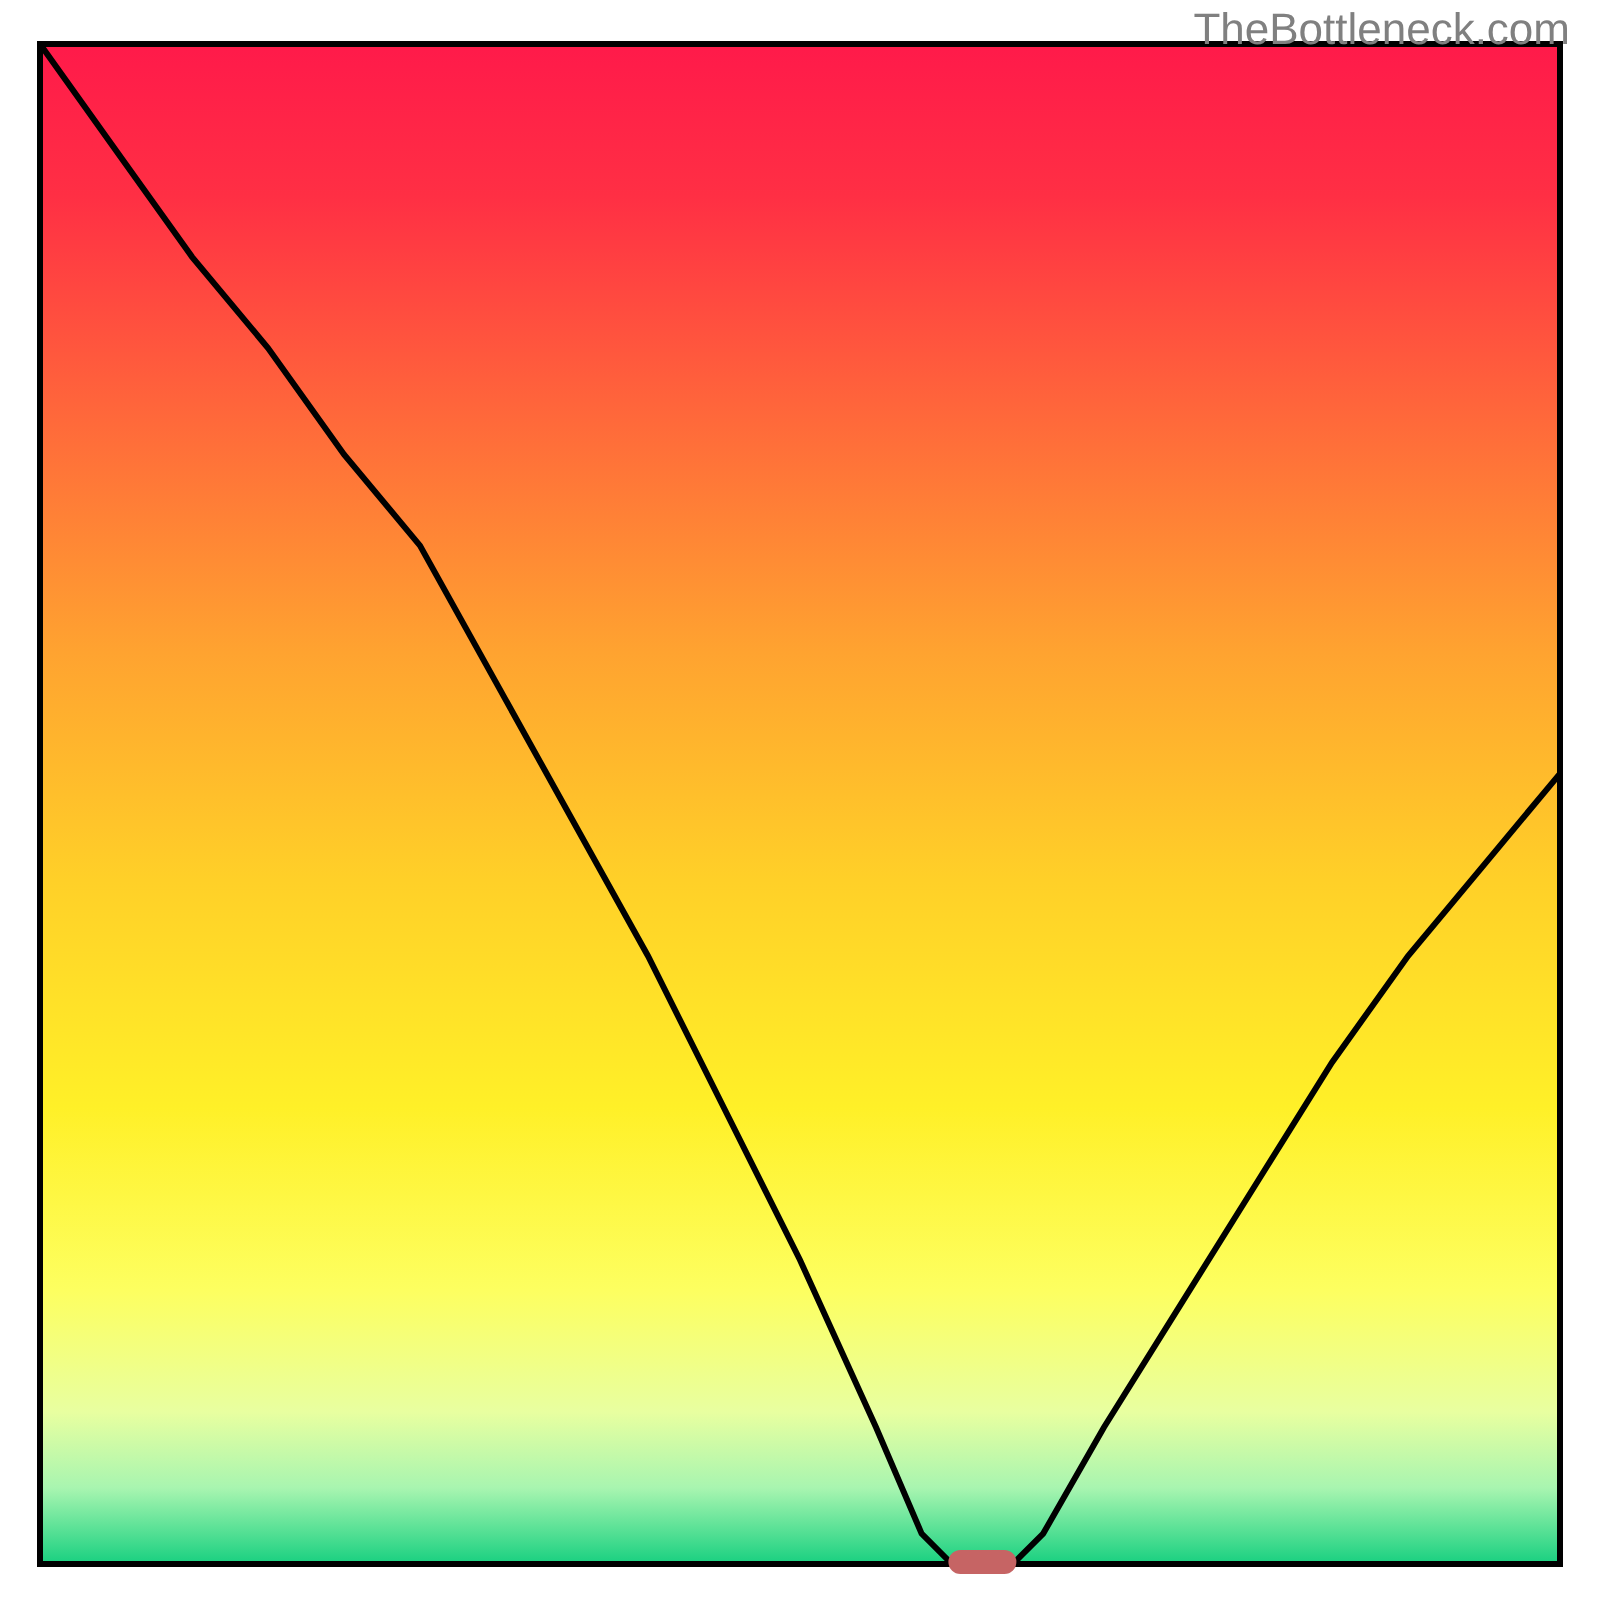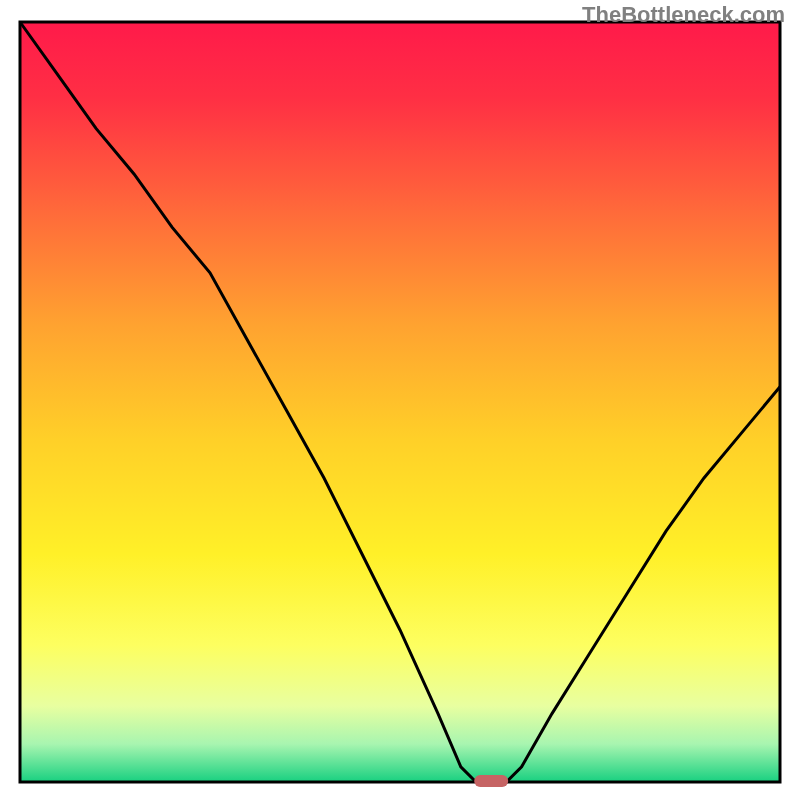--- a/index.html
+++ b/index.html
@@ -14,21 +14,21 @@
     position: relative;
     width: 800px;
     height: 800px;
   }
   .watermark {
     position: absolute;
     top: 2px;
     right: 15px;
     font-family: Arial, Helvetica, sans-serif;
     font-size: 22px;
-    font-weight: bold;
+    font-weight: normal;
     color: #808080;
     z-index: 10;
   }
   svg {
     display: block;
   }
 </style>
 </head>
 <body>
 

